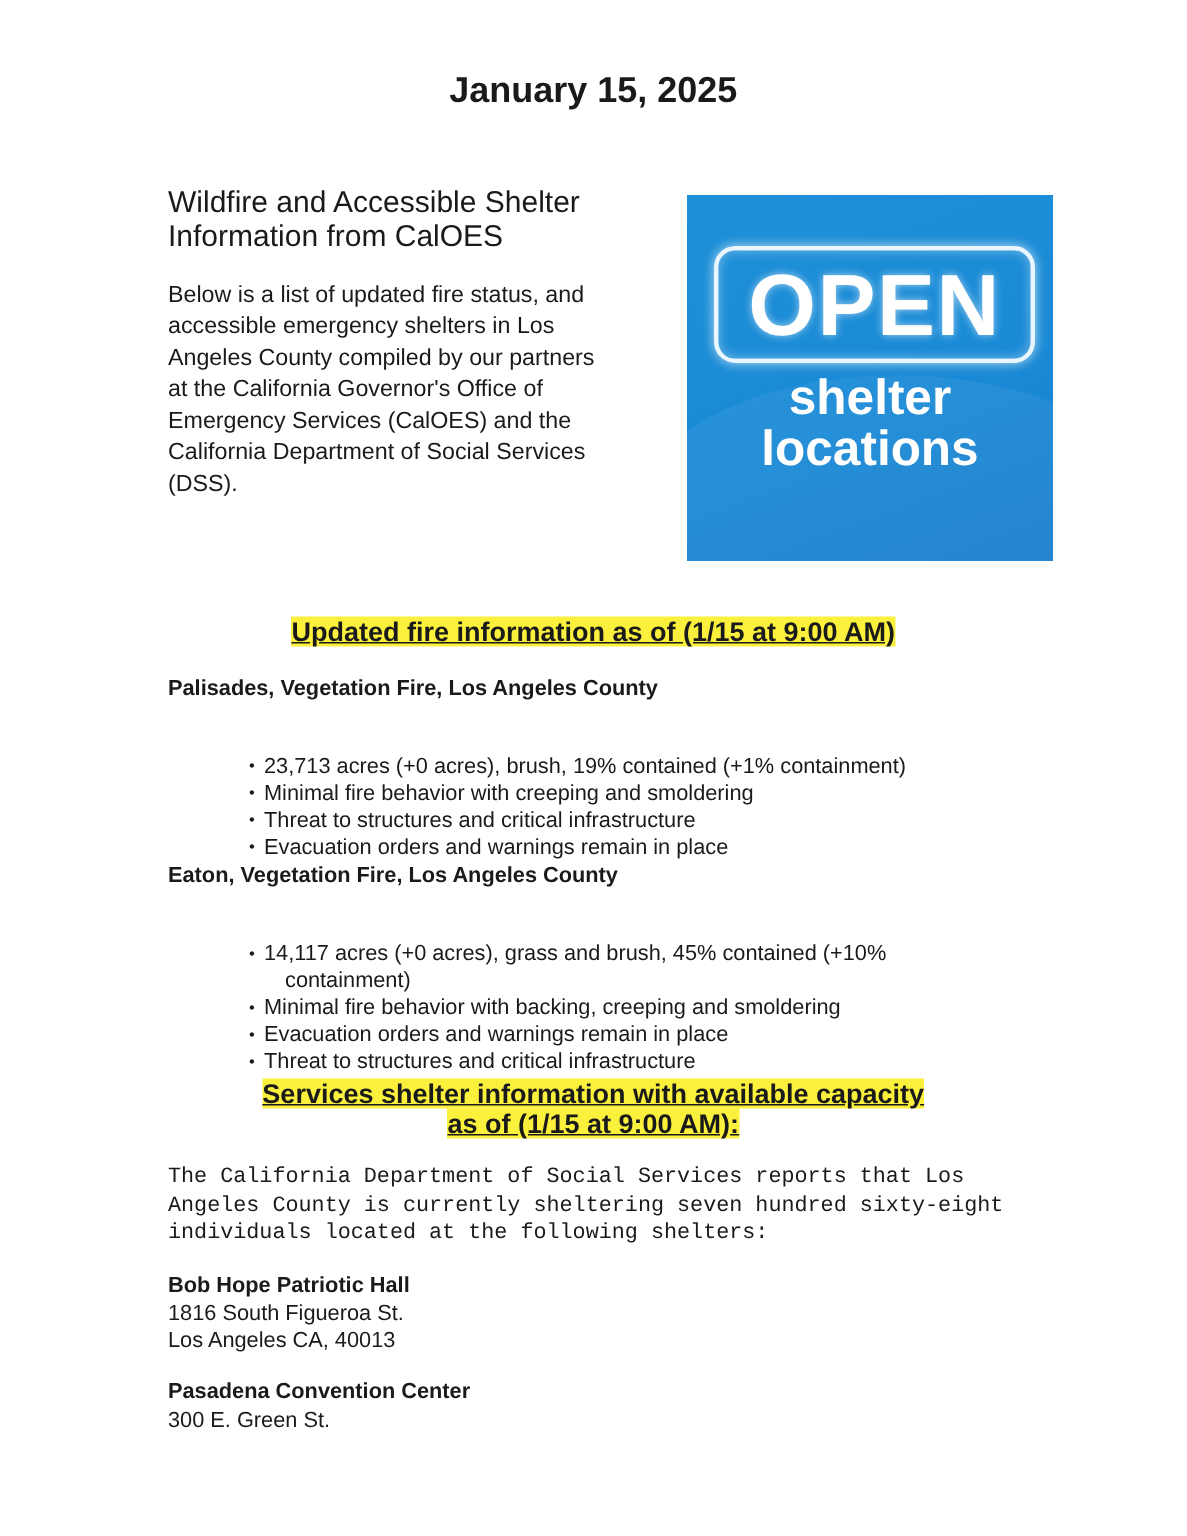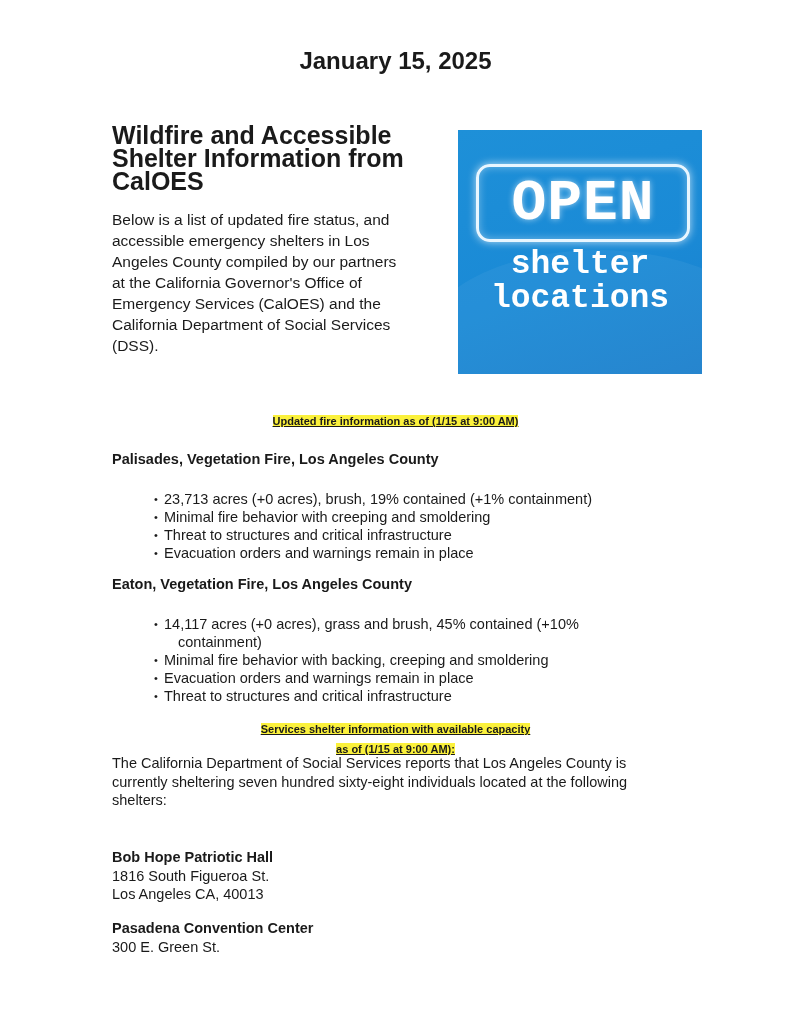--- a/index.html
+++ b/index.html
@@ -1,39 +1,39 @@
 <!DOCTYPE html>
 <html><head>
   <meta charset="utf-8">
   <style>
     html, body { margin: 0; padding: 0; background: #ffffff; }
     body { width: 791px; height: 1024px; position: relative; overflow: hidden;
            font-family: "Liberation Sans", sans-serif; color: #1a1a1a; }
     .title { position: absolute; left: 0; top: 46px; width: 791px; text-align: center;
              font-weight: bold; font-size: 24px; line-height: 30px; }
     .intro { position: absolute; left: 112px; top: 124px; width: 300px; }
-    .intro h2 { margin: 0; font-size: 25px; line-height: 23px; font-weight: bold; }
+    .intro h2 { margin: 0; font-size: 20px; line-height: 23px; font-weight: normal; }
     .intro p { margin: 16px 0 0 0; font-size: 15.5px; line-height: 21px; }
     .banner { position: absolute; left: 458px; top: 130px; width: 244px; height: 244px;
               background: linear-gradient(160deg, #1e90d8 0%, #1a8ad6 55%, #1b7fcc 100%);
-              overflow: hidden; font-family: Liberation Mono, monospace; }
+              overflow: hidden; }
     .banner .wave { position: absolute; left: -40px; top: 120px; width: 360px; height: 200px;
                     border-radius: 50%; background: rgba(255,255,255,0.05); }
     .banner .open-box { position: absolute; left: 18px; top: 34px; width: 208px; height: 72px;
                         border: 3px solid #e8f6ff; border-radius: 14px;
                         box-shadow: 0 0 8px rgba(255,255,255,0.7), inset 0 0 8px rgba(255,255,255,0.4);
                         display: flex; align-items: center; justify-content: center; }
     .banner .open-text { color: #ffffff; font-weight: bold; font-size: 58px; letter-spacing: 1px;
                          text-shadow: 0 0 6px rgba(255,255,255,0.6); }
     .banner .sub { position: absolute; left: 0; top: 118px; width: 244px; text-align: center;
                    color: #ffffff; font-weight: bold; font-size: 33px; line-height: 34px; }
     .hl { background: #fbf13c; text-decoration: underline; font-weight: bold; }
-    .sec-head { position: absolute; left: 0; width: 791px; text-align: center; font-size: 11px; line-height: 20px; }
+    .sec-head { position: absolute; left: 0; width: 791px; text-align: center; font-size: 18px; line-height: 20px; }
     .fire-name { position: absolute; left: 112px; font-weight: bold; font-size: 14.5px; line-height: 18px; }
-    ul.bullets { position: absolute; left: 150px; margin: 4px; padding: 0; list-style: none; width: 470px; }
+    ul.bullets { position: absolute; left: 150px; margin: 16px; padding: 0; list-style: none; width: 470px; }
     ul.bullets li { position: relative; padding-left: 10px; font-size: 14.5px; line-height: 18px; }
     ul.bullets li::before { content: "\2022"; position: absolute; left: 0; top: 0; font-size: 11px; }
     ul.bullets li .cont { display: block; padding-left: 14px; }
     .para { position: absolute; left: 112px; width: 560px; font-size: 14.5px; line-height: 18.5px; }
     .shelter { position: absolute; left: 112px; font-size: 14.5px; line-height: 18.5px; }
     .shelter .name { font-weight: bold; }
   </style>
 </head>
 <body>
 
@@ -78,21 +78,21 @@
   <li>Minimal fire behavior with backing, creeping and smoldering</li>
   <li>Evacuation orders and warnings remain in place</li>
   <li>Threat to structures and critical infrastructure</li>
 </ul>
 
 <div class="sec-head" style="top:719px;">
   <div><span class="hl">Services shelter information with available capacity</span></div>
   <div><span class="hl">as of (1/15 at 9:00 AM):</span></div>
 </div>
 
-<div class="para" style="top:754px;">The California Department of Social Services reports that Los Angeles County is currently sheltering seven hundred sixty-eight individuals located at the following shelters:</div>
+<div class="para" style="top:776px;font-family:Liberation Mono, monospace;">The California Department of Social Services reports that Los Angeles County is currently sheltering seven hundred sixty-eight individuals located at the following shelters:</div>
 
 <div class="shelter" style="top:848px;">
   <div class="name">Bob Hope Patriotic Hall</div>
   <div>1816 South Figueroa St.</div>
   <div>Los Angeles CA, 40013</div>
 </div>
 
 <div class="shelter" style="top:919px;">
   <div class="name">Pasadena Convention Center</div>
   <div>300 E. Green St.</div>

